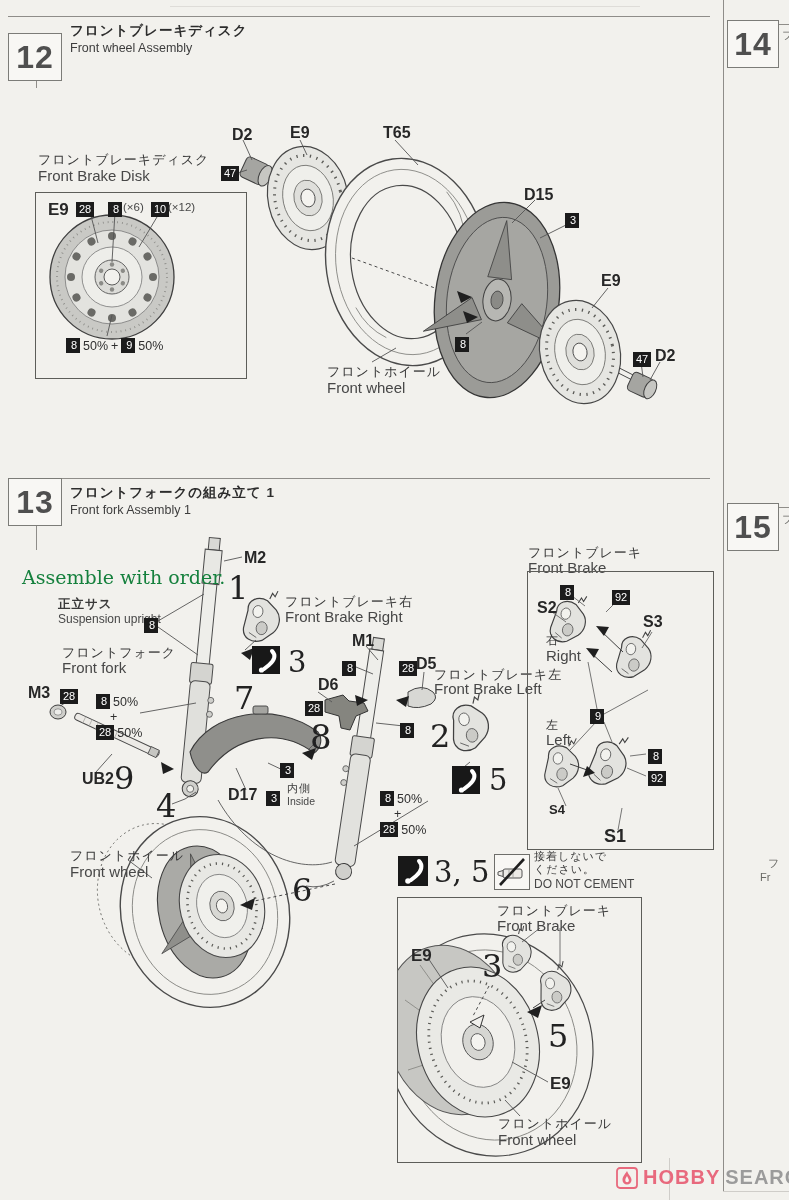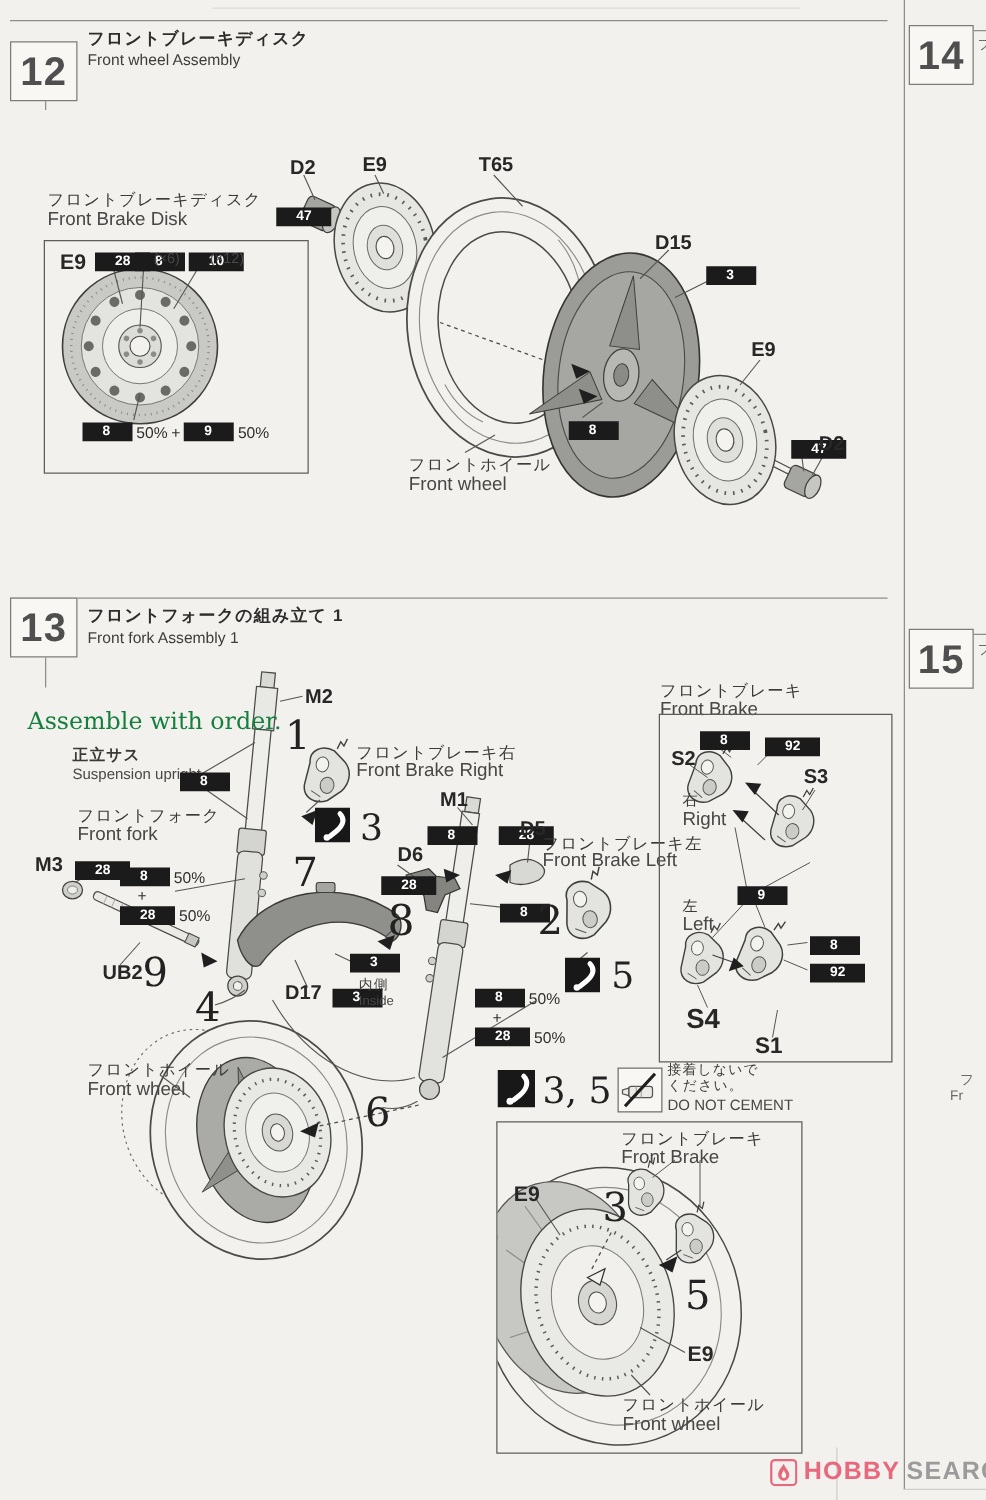--- a/index.html
+++ b/index.html
@@ -10,22 +10,22 @@
   .hline{position:absolute;height:1px;background:#8f8d89;z-index:1}
   .vline{position:absolute;width:1px;background:#8f8d89;z-index:1}
   .stephdr{position:absolute;z-index:2;width:52px;height:46px;background:#f8f7f4;
            border:1.3px solid #7c7c78;display:flex;align-items:center;justify-content:center}
   .stephdr span{font-weight:bold;font-size:32px;color:#4f4f4f;letter-spacing:1px}
   .tjp{font-weight:bold;font-size:13.5px;color:#2d2d2d;letter-spacing:1px}
   .ten{font-size:12.5px;color:#3d3d3d}
   .jp{font-size:13px;letter-spacing:1px;color:#3a3a3a;line-height:1.2}
   .en{font-size:15px;color:#474747;line-height:1.2}
   .pl{font-weight:bold;font-size:16px;color:#272727}
-  .pb{display:inline-block;background:#1b1b1b;color:#fff;font-weight:bold;font-size:11px;
-      line-height:1;padding:2px 16px;min-width:8px;text-align:left}
+  .pb{display:inline-block;background:#1b1b1b;color:#fff;font-weight:normal;font-size:11px;
+      line-height:1;padding:2px 3px;min-width:8px;text-align:right}
   .sn{font-family:"DejaVu Serif",serif;font-size:32px;line-height:1;color:#222}
   .sn.sm{font-size:29px}
   .mixrow{display:flex;align-items:center;gap:3px;font-size:12.5px;color:#2f2f2f}
   .mixcol{display:flex;flex-direction:column;gap:1px;font-size:12.5px;color:#2f2f2f}
   .mixcol .r{display:flex;align-items:center;gap:3px}
   .mixcol .plus{padding-left:14px}
   .frame{position:absolute;z-index:2;border:1.4px solid #5d5d59;background:transparent}
   .typebox{position:absolute;z-index:2;border:1.7px solid #3c3c3c;border-radius:9px;
            padding:3px 10px;font-weight:bold;font-size:13px;color:#2c2c2c}
   .brushbox{position:absolute;z-index:2}
@@ -433,21 +433,21 @@
   <div class="abs" style="left:612px;top:587px"><span class="pb">92</span></div>
   <div class="abs pl" style="left:537px;top:599px">S2</div>
   <div class="abs pl" style="left:643px;top:613px">S3</div>
   <div class="abs jp" style="left:546px;top:633px;font-size:12px">右</div>
   <div class="abs en" style="left:546px;top:647px">Right</div>
   <div class="abs" style="left:590px;top:706px"><span class="pb">9</span></div>
   <div class="abs jp" style="left:546px;top:718px;font-size:12px">左</div>
   <div class="abs en" style="left:546px;top:731px">Left</div>
   <div class="abs" style="left:648px;top:746px"><span class="pb">8</span></div>
   <div class="abs" style="left:648px;top:768px"><span class="pb">92</span></div>
-  <div class="abs pl" style="left:549px;top:802px;font-size:22px">S4</div>
+  <div class="abs pl" style="left:549px;top:802px;font-size:13px">S4</div>
   <div class="abs pl" style="left:604px;top:826px;font-size:18px">S1</div>
 
   <div class="brushbox" style="left:398px;top:856px">
     <svg width="30" height="30">
         <rect width="30" height="30" fill="#181818"></rect>
       <path d="M21,5 C25,9 24,15 18,20 L13,24" fill="none" stroke="#fff" stroke-width="4" stroke-linecap="round"></path>
       <circle cx="10" cy="25" r="2.8" fill="#fff"></circle>
       </svg>
   </div>
   <div class="abs sn sm" style="left:434px;top:858px">3, 5</div>

